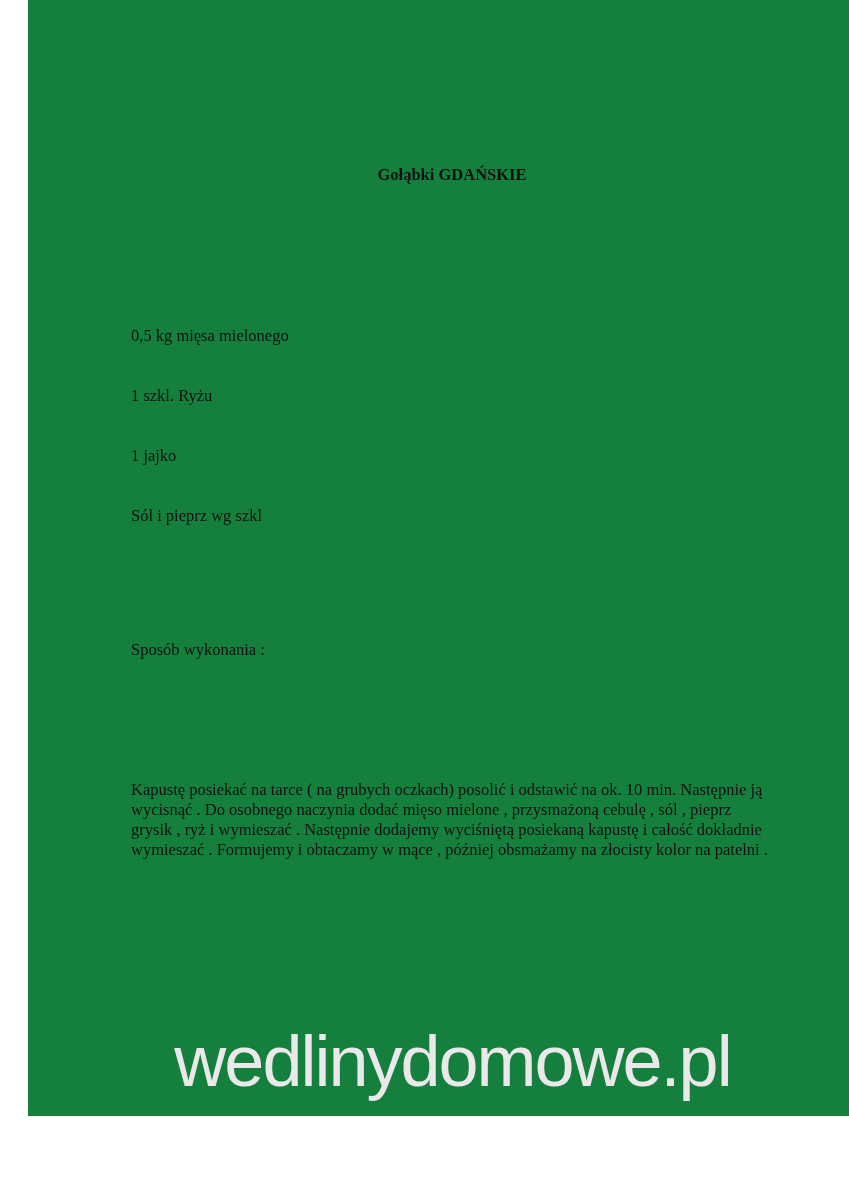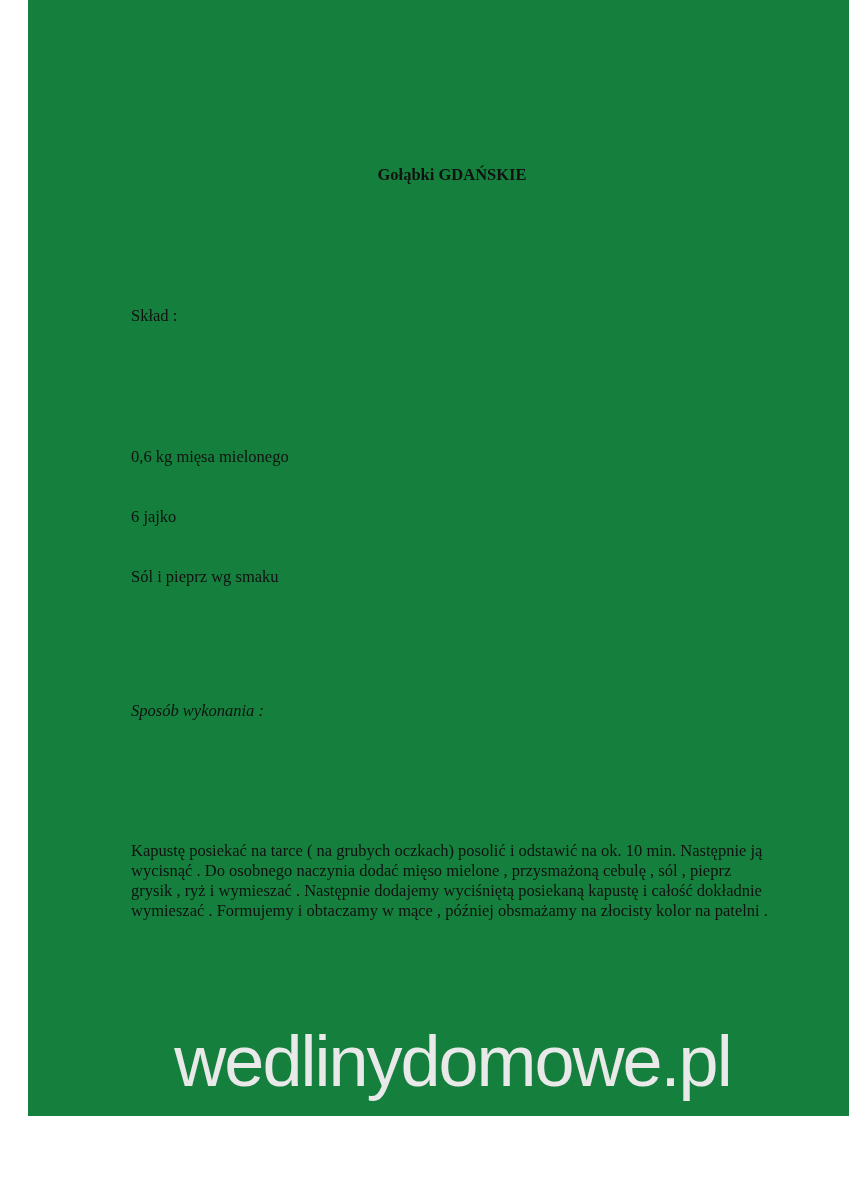--- a/index.html
+++ b/index.html
@@ -30,21 +30,21 @@
       text-align: center;
       font-weight: bold;
       margin: 0;
       font-size: 16.5px;
       line-height: 20px;
     }
     .section-header { margin: 0; }
     .ingredients-header { margin-top: 61px; }
     .ingredients-list { margin-top: 21px; }
     .line { margin: 0; }
-    .method-header { margin-top: 14px; font-style: italic; }
+    .method-header { margin-top: 14px; }
     .method-block { margin-top: 20px; }
     .watermark {
       position: absolute;
       left: 0;
       right: 0;
       bottom: 14px;
       text-align: center;
       font-family: Liberation Sans, sans-serif;
       font-size: 72px;
       font-weight: 500;
@@ -56,26 +56,26 @@
     }
   </style>
 </head>
 <body>
 
 <div class="page">
   <div class="content">
 
     <p class="title">Gołąbki GDAŃSKIE</p>
 
-    <p class="section-header ingredients-header">Skład :</p>
 
     <div class="ingredients-list">
-      <p class="line">0,6 kg mięsa mielonego</p>
-      <p class="line">6 jajko</p>
-      <p class="line">Sól i pieprz wg smaku</p>
+      <p class="line">0,5 kg mięsa mielonego</p>
+      <p class="line">1 szkl. Ryżu</p>
+      <p class="line">1 jajko</p>
+      <p class="line">Sól i pieprz wg szkl</p>
     </div>
 
     <p class="section-header method-header">Sposób wykonania :</p>
 
     <div class="method-block">
       <p class="line">Kapustę posiekać na tarce ( na grubych oczkach) posolić i odstawić na ok. 10 min. Następnie ją wycisnąć . Do osobnego naczynia dodać mięso mielone , przysmażoną cebulę , sól , pieprz grysik , ryż i wymieszać . Następnie dodajemy wyciśniętą posiekaną kapustę i całość dokładnie wymieszać . Formujemy i obtaczamy w mące , później obsmażamy na złocisty kolor na patelni .</p>
       
       
       
     </div>

